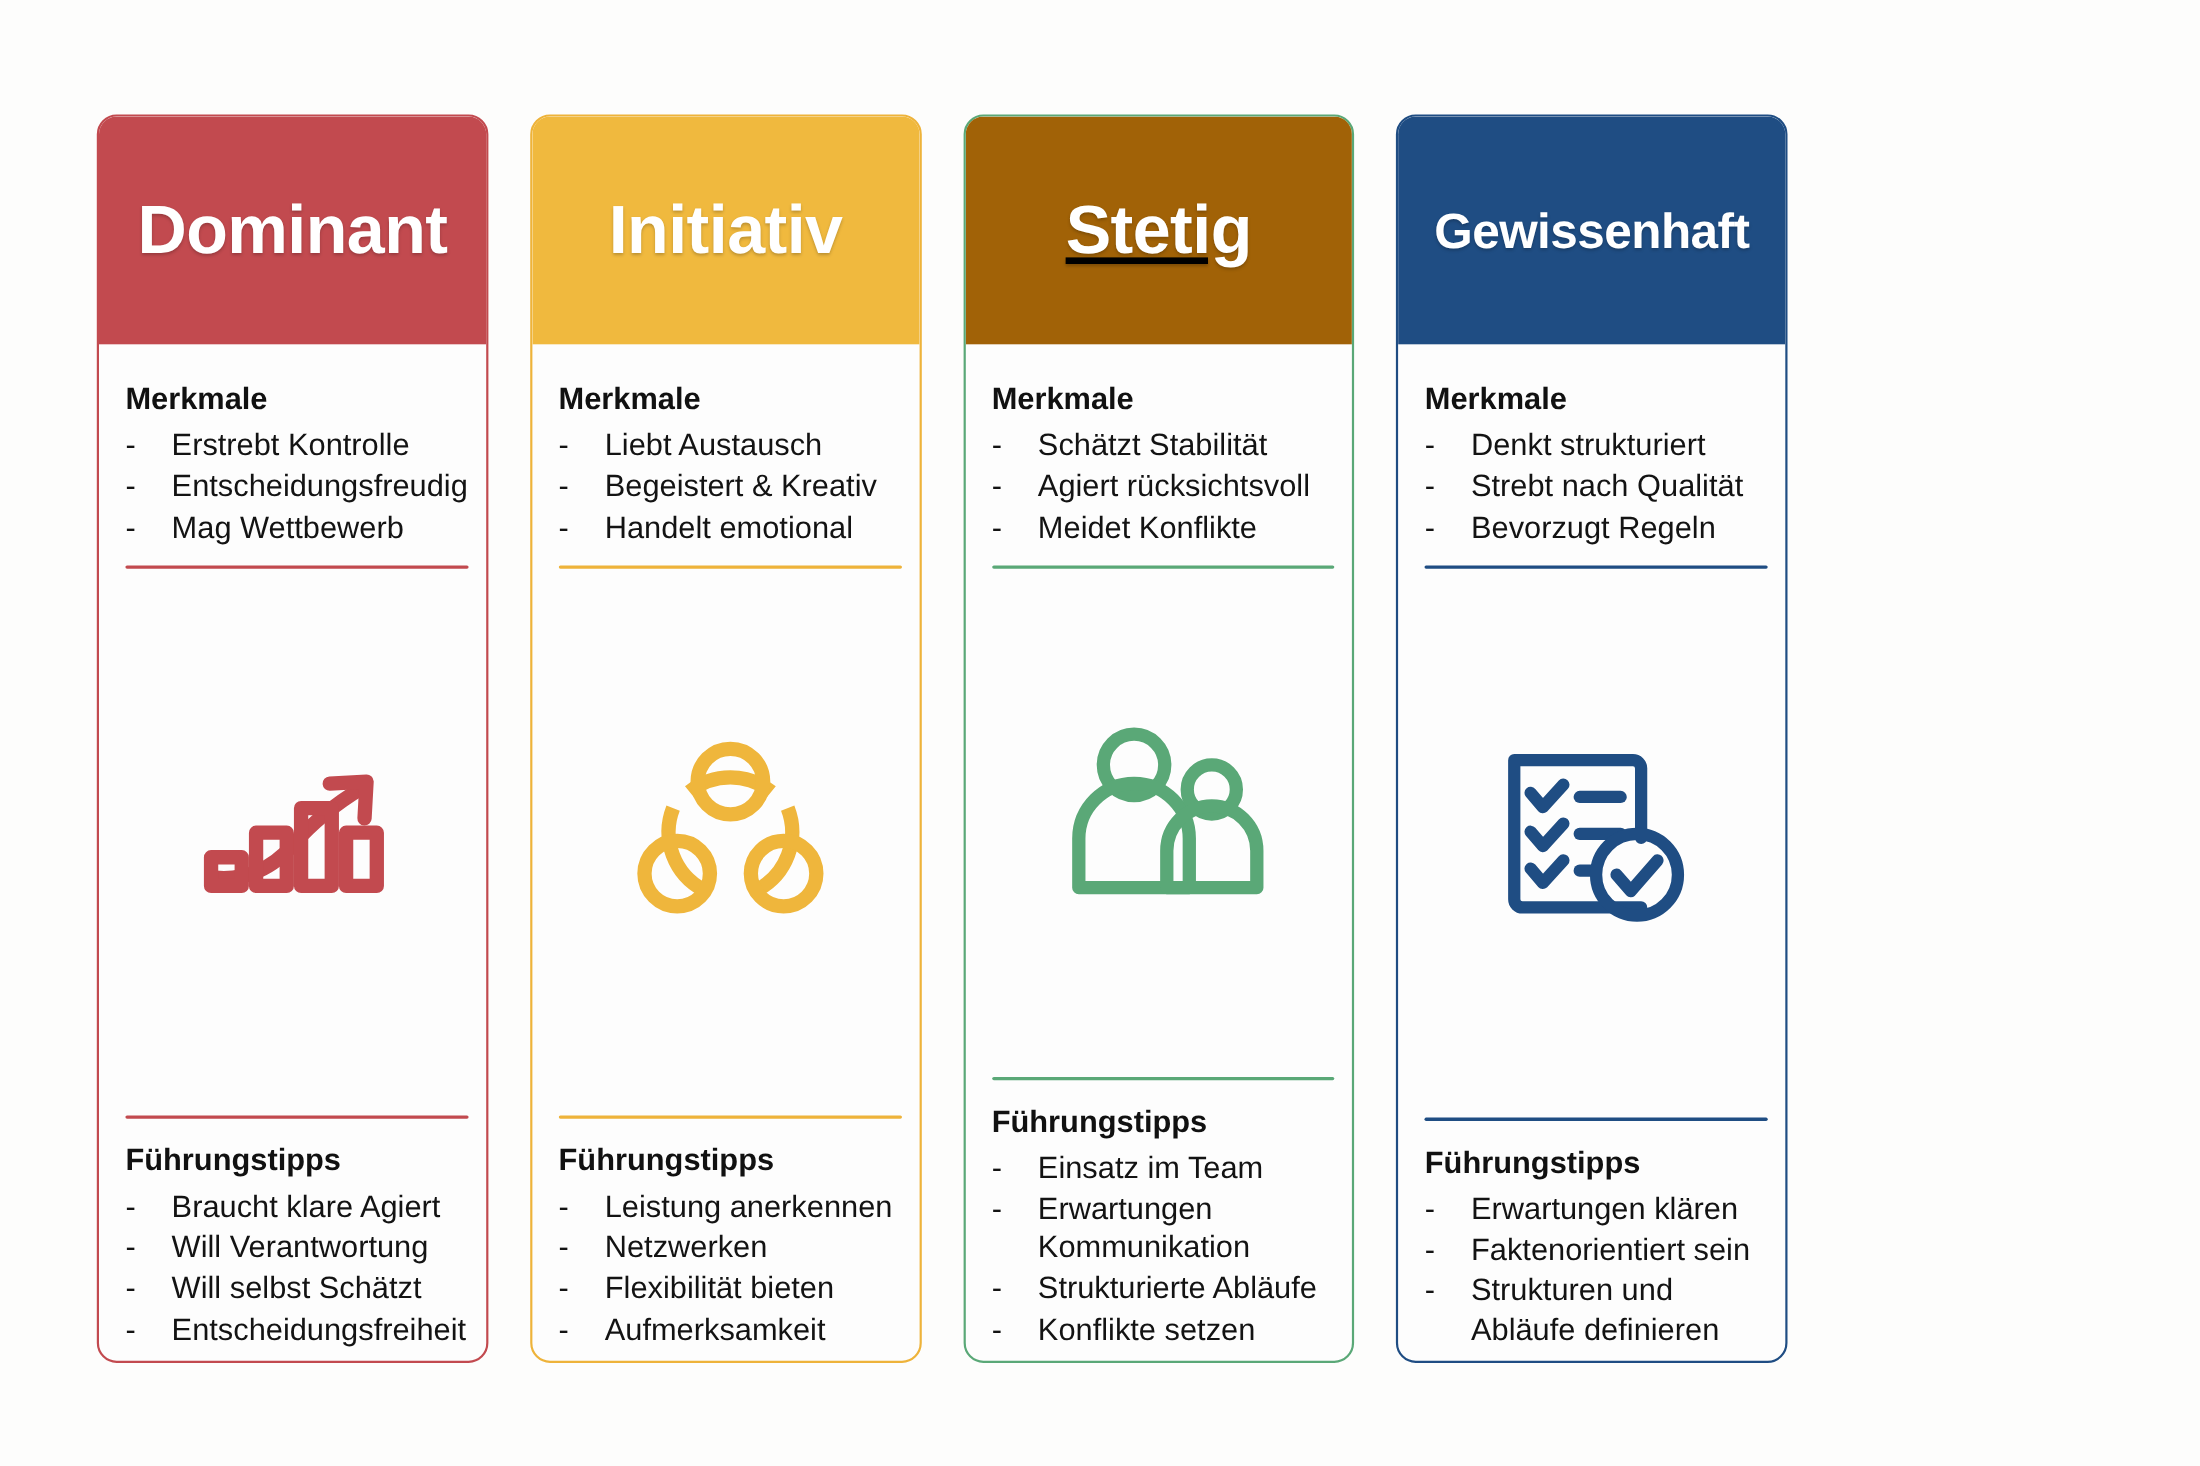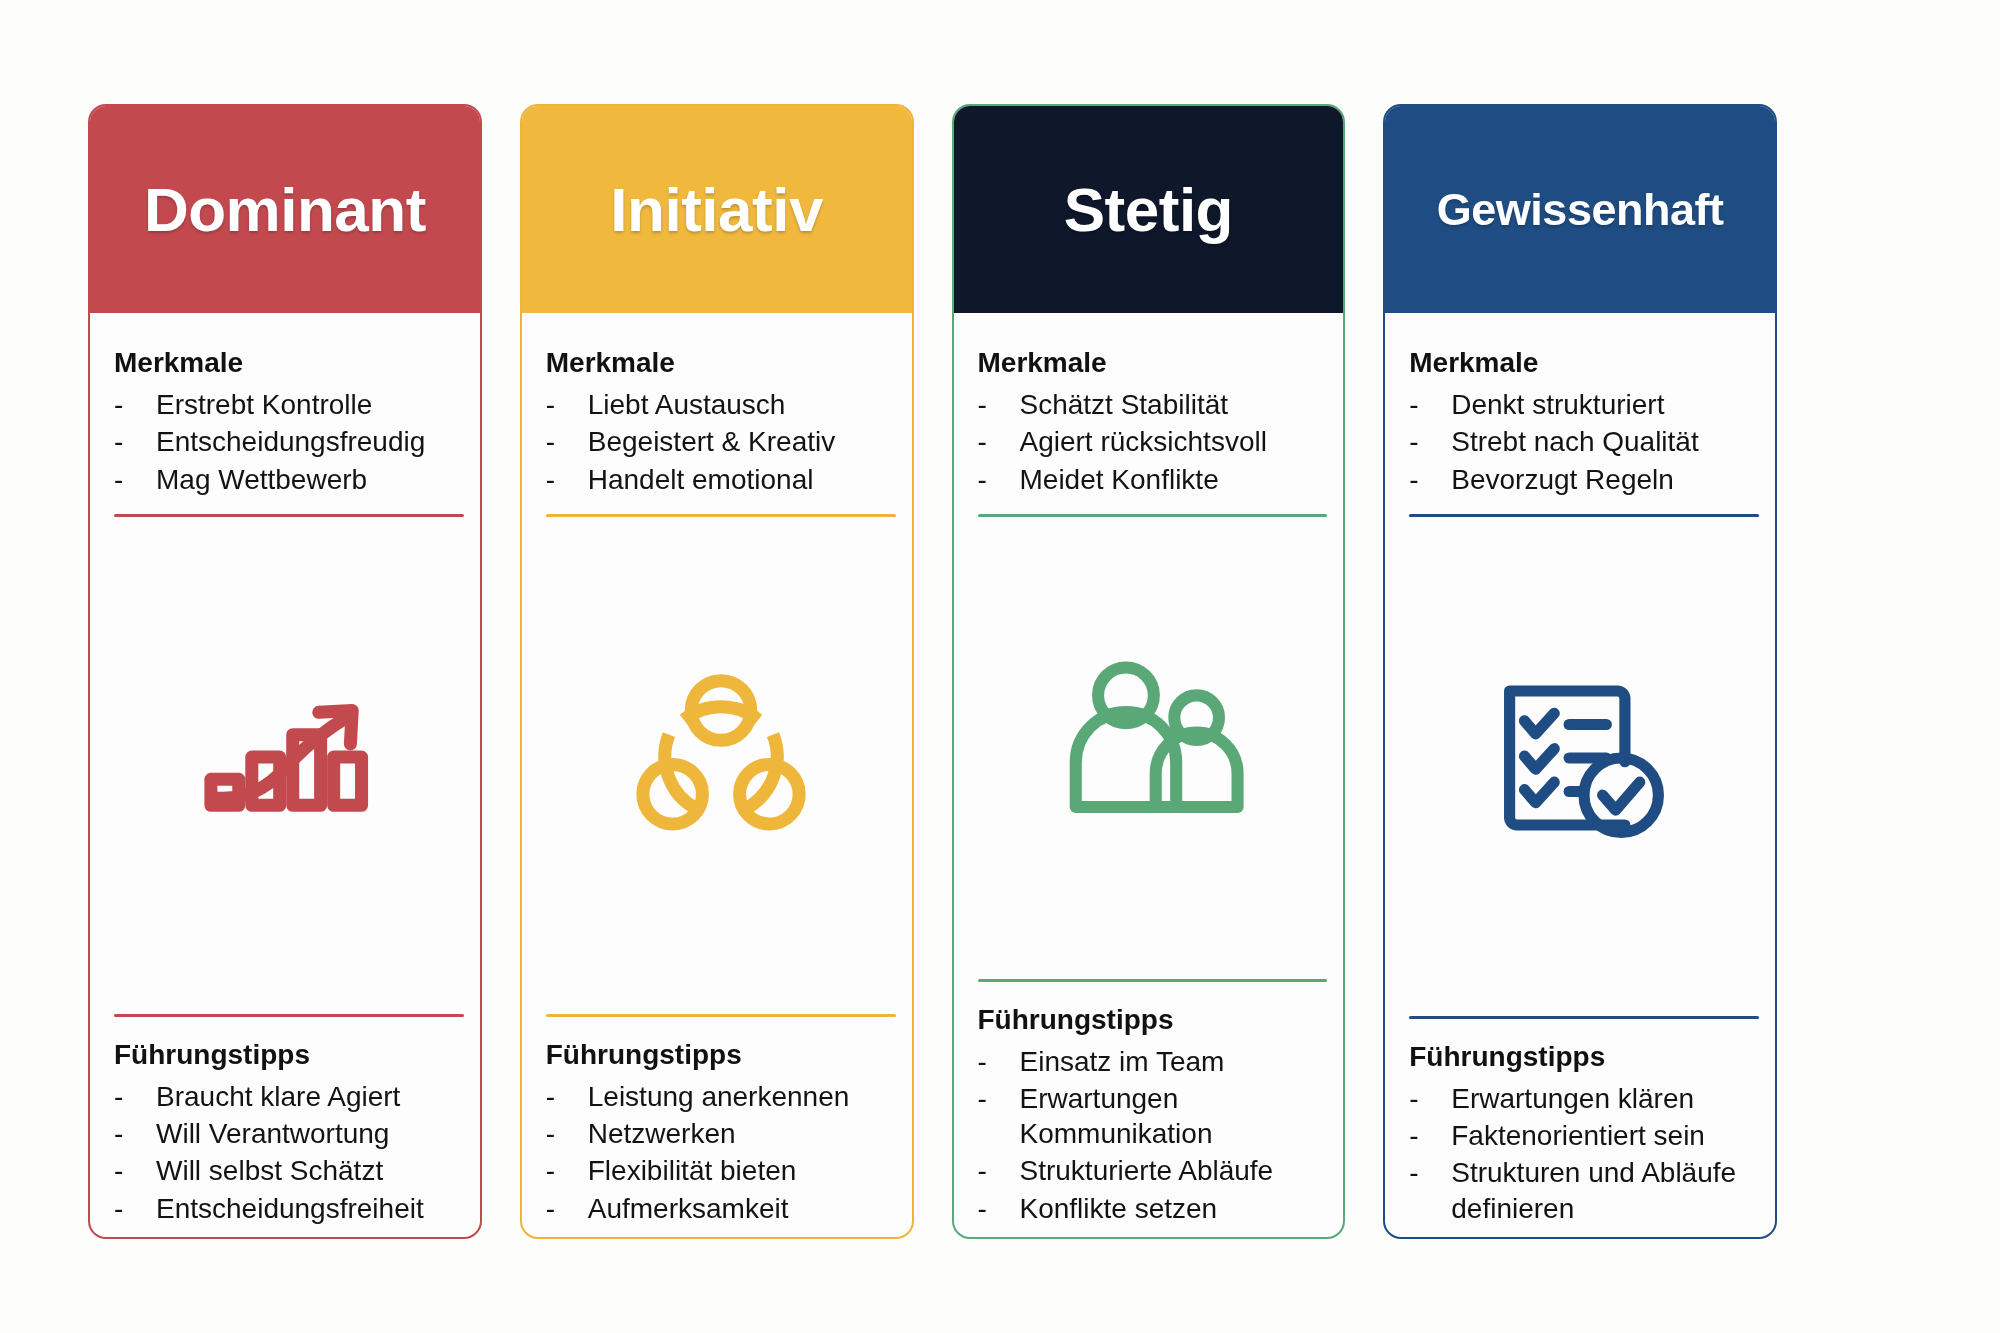--- a/index.html
+++ b/index.html
@@ -5,21 +5,21 @@
   * { box-sizing: border-box; margin: 0; padding: 0; }
   html, body {
     width: 2000px;
     height: 1333px;
     background: #fdfdfc;
     font-family: "Liberation Sans", sans-serif;
     overflow: hidden;
   }
   #board {
     position: relative;
-    width: 1777px;
+    width: 1625px;
     height: 1333px;
     background: #fdfdfc;
     display: flex;
     justify-content: flex-start;
     align-items: flex-start;
     padding: 104px 0 0 88px;
     gap: 38px;
   }
   .card {
     width: 432px;
@@ -40,21 +40,21 @@
   .card-header {
     height: 207px;
     flex: 0 0 207px;
     display: flex;
     align-items: center;
     justify-content: center;
     padding: 0 10px;
   }
   .card.c-red    .card-header { background: #c24a4f; }
   .card.c-yellow .card-header { background: #f0b93e; }
-  .card.c-green  .card-header { background: #0f172a; }
+  .card.c-green  .card-header { background: #a16207; text-decoration: underline; }
   .card.c-blue   .card-header { background: #1f4d83; }
 
   .card-title {
     color: #ffffff;
     font-weight: bold;
     font-size: 62px;
     letter-spacing: -0.5px;
     line-height: 1;
     white-space: nowrap;
     text-shadow: 0 2px 3px rgba(0,0,0,0.22);

